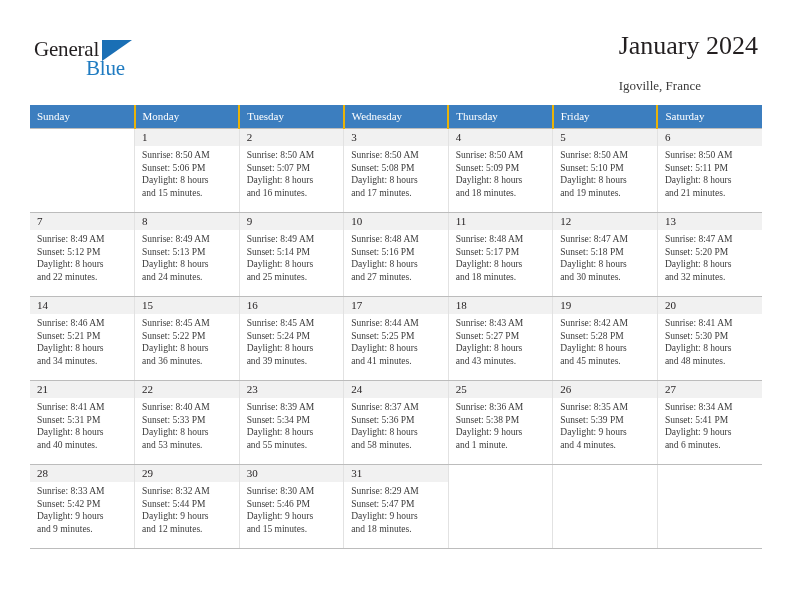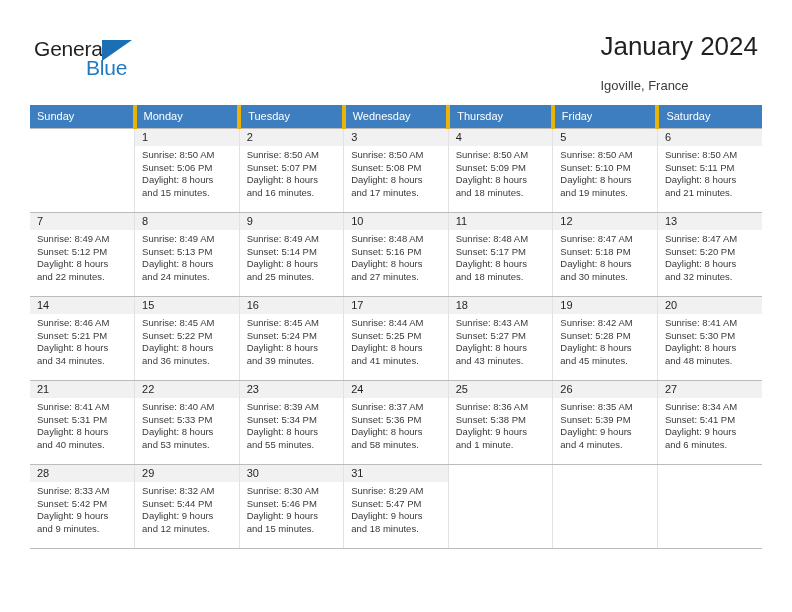--- a/index.html
+++ b/index.html
@@ -12,20 +12,21 @@
     background: #ffffff;
     font-family: "Liberation Sans", sans-serif;
     color: #231f20;
     overflow: hidden;
   }
   .page {
     position: relative;
     width: 792px;
     height: 612px;
     box-sizing: border-box;
+    font-family: Liberation Serif, serif;
   }
 
   
   .header {
     position: absolute;
     left: 0;
     top: 0;
     width: 792px;
     height: 104px;
   }
@@ -138,21 +139,21 @@
     color: #3a3a3a;
   }
   .cell-lines div {
     white-space: nowrap;
   }
   
   .calendar td + td {
     border-left: 1px solid #e2e2e2;
   }
   .calendar th + th {
-    border-left: 4px solid #eab308;
+    border-left: 2px solid #eab308;
   }
 </style>
 </head>
 <body>
 
 <div class="page">
 
   <div class="header">
 
     <div class="brand">

